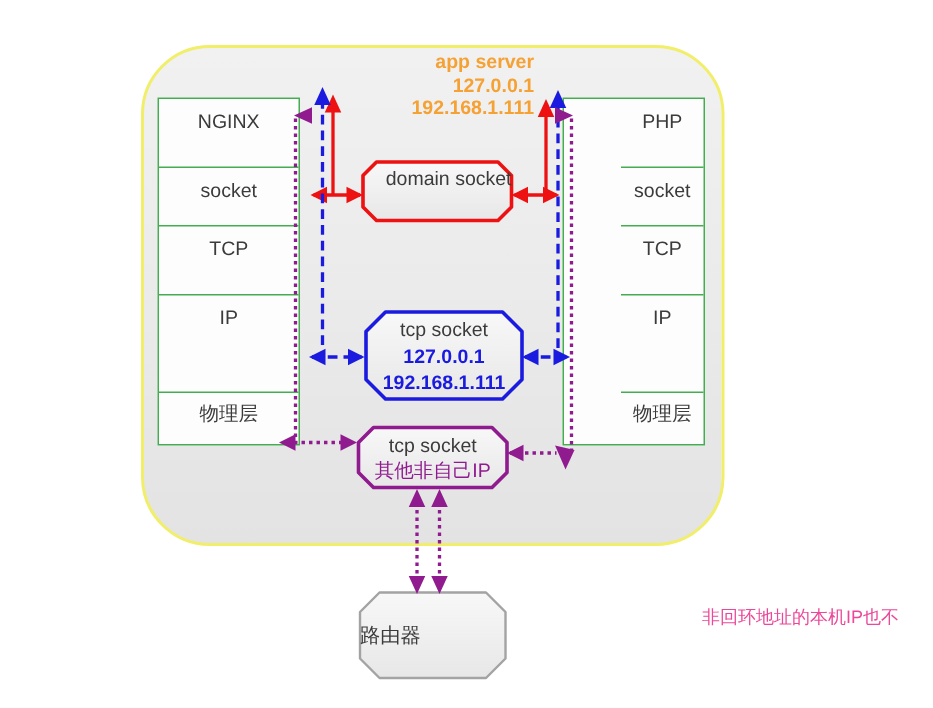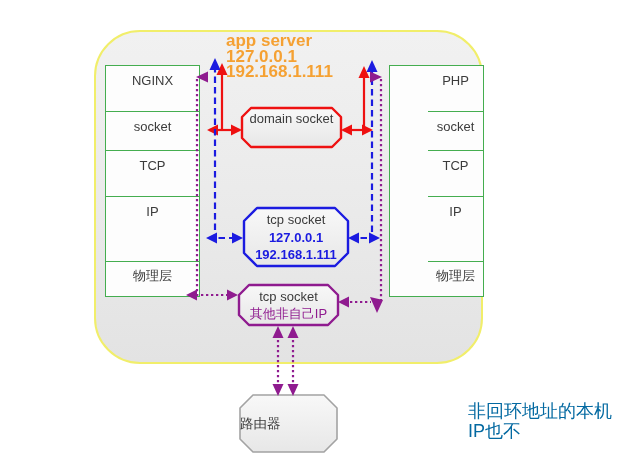--- a/index.html
+++ b/index.html
@@ -19,60 +19,60 @@
     overflow:hidden;
   }
   
   #big-rect{
     position:absolute;left:94px;top:30px;width:389px;height:334px;
     box-sizing:border-box;border:2px solid var(--c-yellow);border-radius:46px;
     background:linear-gradient(180deg,#f1f1f1 0%,#eaeaea 55%,#e3e3e3 100%);
   }
   
   #app-server-text{
-    position:absolute;left:226px;top:33px;width:130px;text-align:left;
-    color:var(--c-orange);font-size:17px;line-height:15.5px;font-weight:bold;
+    position:absolute;left:226px;top:33px;width:130px;text-align:right;
+    color:var(--c-orange);font-size:13px;line-height:15.5px;font-weight:bold;
   }
   
   .stack{
     position:absolute;top:65px;width:95px;height:232px;box-sizing:border-box;
     background:#fdfdfd;border:1.5px solid var(--c-green);
     display:grid;grid-template-rows:46px 39px 46px 65px auto;
   }
   #left-stack{left:105px;}
-  #right-stack{left:389px;padding-left:38px;}
+  #right-stack{left:375px;padding-left:38px;}
   .stack .cell{
     box-sizing:border-box;border-bottom:1.5px solid var(--c-green);
     text-align:center;padding-top:7px;font-size:13px;color:var(--c-text);
   }
   .stack .cell:last-child{border-bottom:none;padding-top:5px;}
   
   #arrows{position:absolute;left:0;top:0;width:622px;height:472px;pointer-events:none;}
   .stroke-red{stroke:var(--c-red);}
   .fill-red{fill:var(--c-red);}
   .stroke-blue{stroke:var(--c-blue);}
   .fill-blue{fill:var(--c-blue);}
   .stroke-purple{stroke:var(--c-purple);}
   .fill-purple{fill:var(--c-purple);}
   
   .boxtext{position:absolute;text-align:center;color:var(--c-text);}
-  #domain-socket-text{left:242px;top:111px;width:99px;font-size:13px;line-height:16px;}
+  #domain-socket-text{left:242px;top:111px;width:99px;font-size:13px;line-height:16px;text-align:right;}
   #domain-socket-text .em{color:var(--c-red);font-weight:bold;}
   #tcp-socket-text{left:244px;top:211px;width:104px;font-size:13px;line-height:17.5px;}
   #tcp-socket-text .em{color:var(--c-blue);font-weight:bold;}
   #other-ip-text{left:239px;top:289px;width:99px;font-size:13px;line-height:16.5px;}
   #other-ip-text .em{color:var(--c-purple);font-weight:normal;}
   #router-text{
     left:240px;top:395px;width:97px;height:57px;
     display:flex;align-items:center;justify-content:flex-start;font-size:13.5px;
   }
   
   #note{
     position:absolute;left:468px;top:401px;width:150px;
-    font-size:18px;line-height:20px;color:#0369a1;
+    font-size:12px;line-height:20px;color:#ec4899;
   }
 </style>
 </head>
 <body>
 
 <div id="stage">
 
   <div id="big-rect"></div>
 
   <div id="app-server-text">

